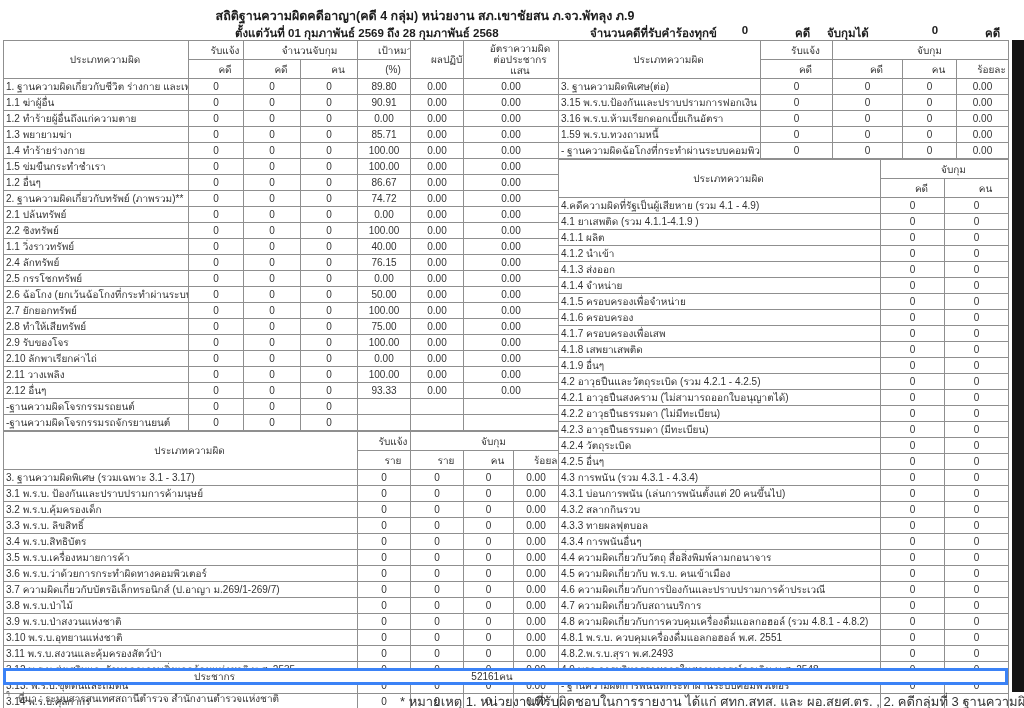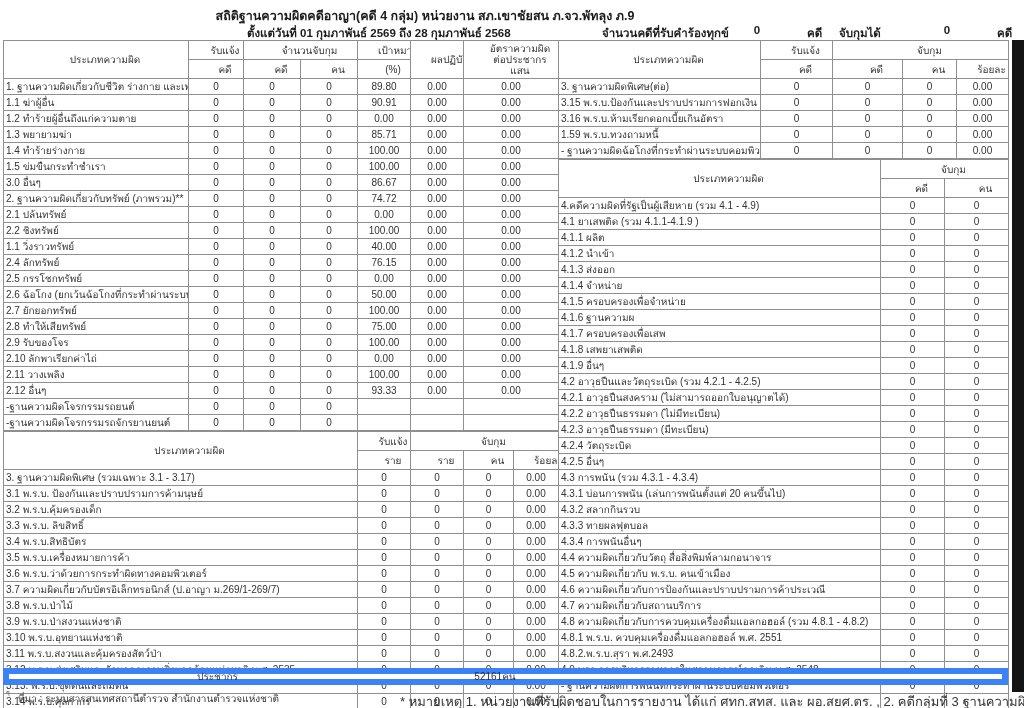--- a/index.html
+++ b/index.html
@@ -2,21 +2,21 @@
 <html><head>
 <meta charset="utf-8">
 <style>
   html,body{margin:0;padding:0;}
   body{
     width:1024px;height:708px;position:relative;background:#fff;overflow:hidden;
     font-family:"Liberation Sans", sans-serif;color:#222;
   }
   #page-title{position:absolute;left:0;top:6px;width:850px;text-align:center;
     font-size:12.5px;font-weight:bold;color:#1c1c1c;}
-  #subtitle-row{position:absolute;left:12px;top:24px;width:920px;height:16px;
+  #subtitle-row{position:absolute;left:0;top:24px;width:920px;height:16px;
     font-size:11.5px;font-weight:bold;color:#1c1c1c;text-decoration:underline;}
   #subtitle-row span{position:absolute;white-space:nowrap;}
   .s-date{left:235px;}
   .s-clabel{left:590px;}
   .s-cval{left:715px;width:60px;text-align:center;}
   .s-cunit{left:795px;}
   .s-alabel{left:827px;}
   .s-aval{left:905px;width:60px;text-align:center;}
   .s-aunit{left:985px;}
 
@@ -34,21 +34,21 @@
   .tA thead th{height:18px;}
   .tA tbody td{height:14px;}
   .tB thead th{height:18px;}
   .tB tbody td{height:13px;}
   .tC thead th{height:18px;}
   .tC tbody td{height:13px;}
   .tD thead th{height:18px;}
   .tD tbody td{height:14px;}
 
   #footer-row{position:absolute;left:3px;top:668px;width:1005px;height:17px;
-    border:6px solid #3b82f6;display:flex;align-items:center;font-size:10px;color:#333;
+    border:3px solid #3b82f6;display:flex;align-items:center;font-size:10px;color:#333;
     background:#fff;box-sizing:border-box;}
   .fc1{width:417px;text-align:center;}
   .fc2{width:138px;text-align:center;}
   .fc3{flex:1;border-left:1px solid #8f8f8f;padding-left:6px;height:100%;
     display:flex;align-items:center;white-space:nowrap;overflow:hidden;}
 
   #footnote-mark{position:absolute;left:6px;top:687px;font-size:7px;color:#444;}
   #footnote-source{position:absolute;left:18px;top:691px;font-size:10px;color:#333;white-space:nowrap;}
   #footnote-note{position:absolute;left:400px;top:691px;font-size:13px;color:#333;white-space:nowrap;}
 
@@ -145,21 +145,21 @@
         <tr>
           <td class="lbl">1.5 ข่มขืนกระทำชำเรา</td>
           <td class="num">0</td>
           <td class="num">0</td>
           <td class="num">0</td>
           <td class="num">100.00</td>
           <td class="num">0.00</td>
           <td class="num">0.00</td>
         </tr>
         <tr>
-          <td class="lbl">3.0 อื่นๆ</td>
+          <td class="lbl">1.2 อื่นๆ</td>
           <td class="num">0</td>
           <td class="num">0</td>
           <td class="num">0</td>
           <td class="num">86.67</td>
           <td class="num">0.00</td>
           <td class="num">0.00</td>
         </tr>
         <tr>
           <td class="lbl">2. ฐานความผิดเกี่ยวกับทรัพย์ (ภาพรวม)**</td>
           <td class="num">0</td>
@@ -536,21 +536,21 @@
           <td class="lbl">4.1.4 จำหน่าย</td>
           <td class="num">0</td>
           <td class="num">0</td>
         </tr>
         <tr>
           <td class="lbl">4.1.5 ครอบครองเพื่อจำหน่าย</td>
           <td class="num">0</td>
           <td class="num">0</td>
         </tr>
         <tr>
-          <td class="lbl">4.1.6 ฐานความผ</td>
+          <td class="lbl">4.1.6 ครอบครอง</td>
           <td class="num">0</td>
           <td class="num">0</td>
         </tr>
         <tr>
           <td class="lbl">4.1.7 ครอบครองเพื่อเสพ</td>
           <td class="num">0</td>
           <td class="num">0</td>
         </tr>
         <tr>
           <td class="lbl">4.1.8 เสพยาเสพติด</td>

